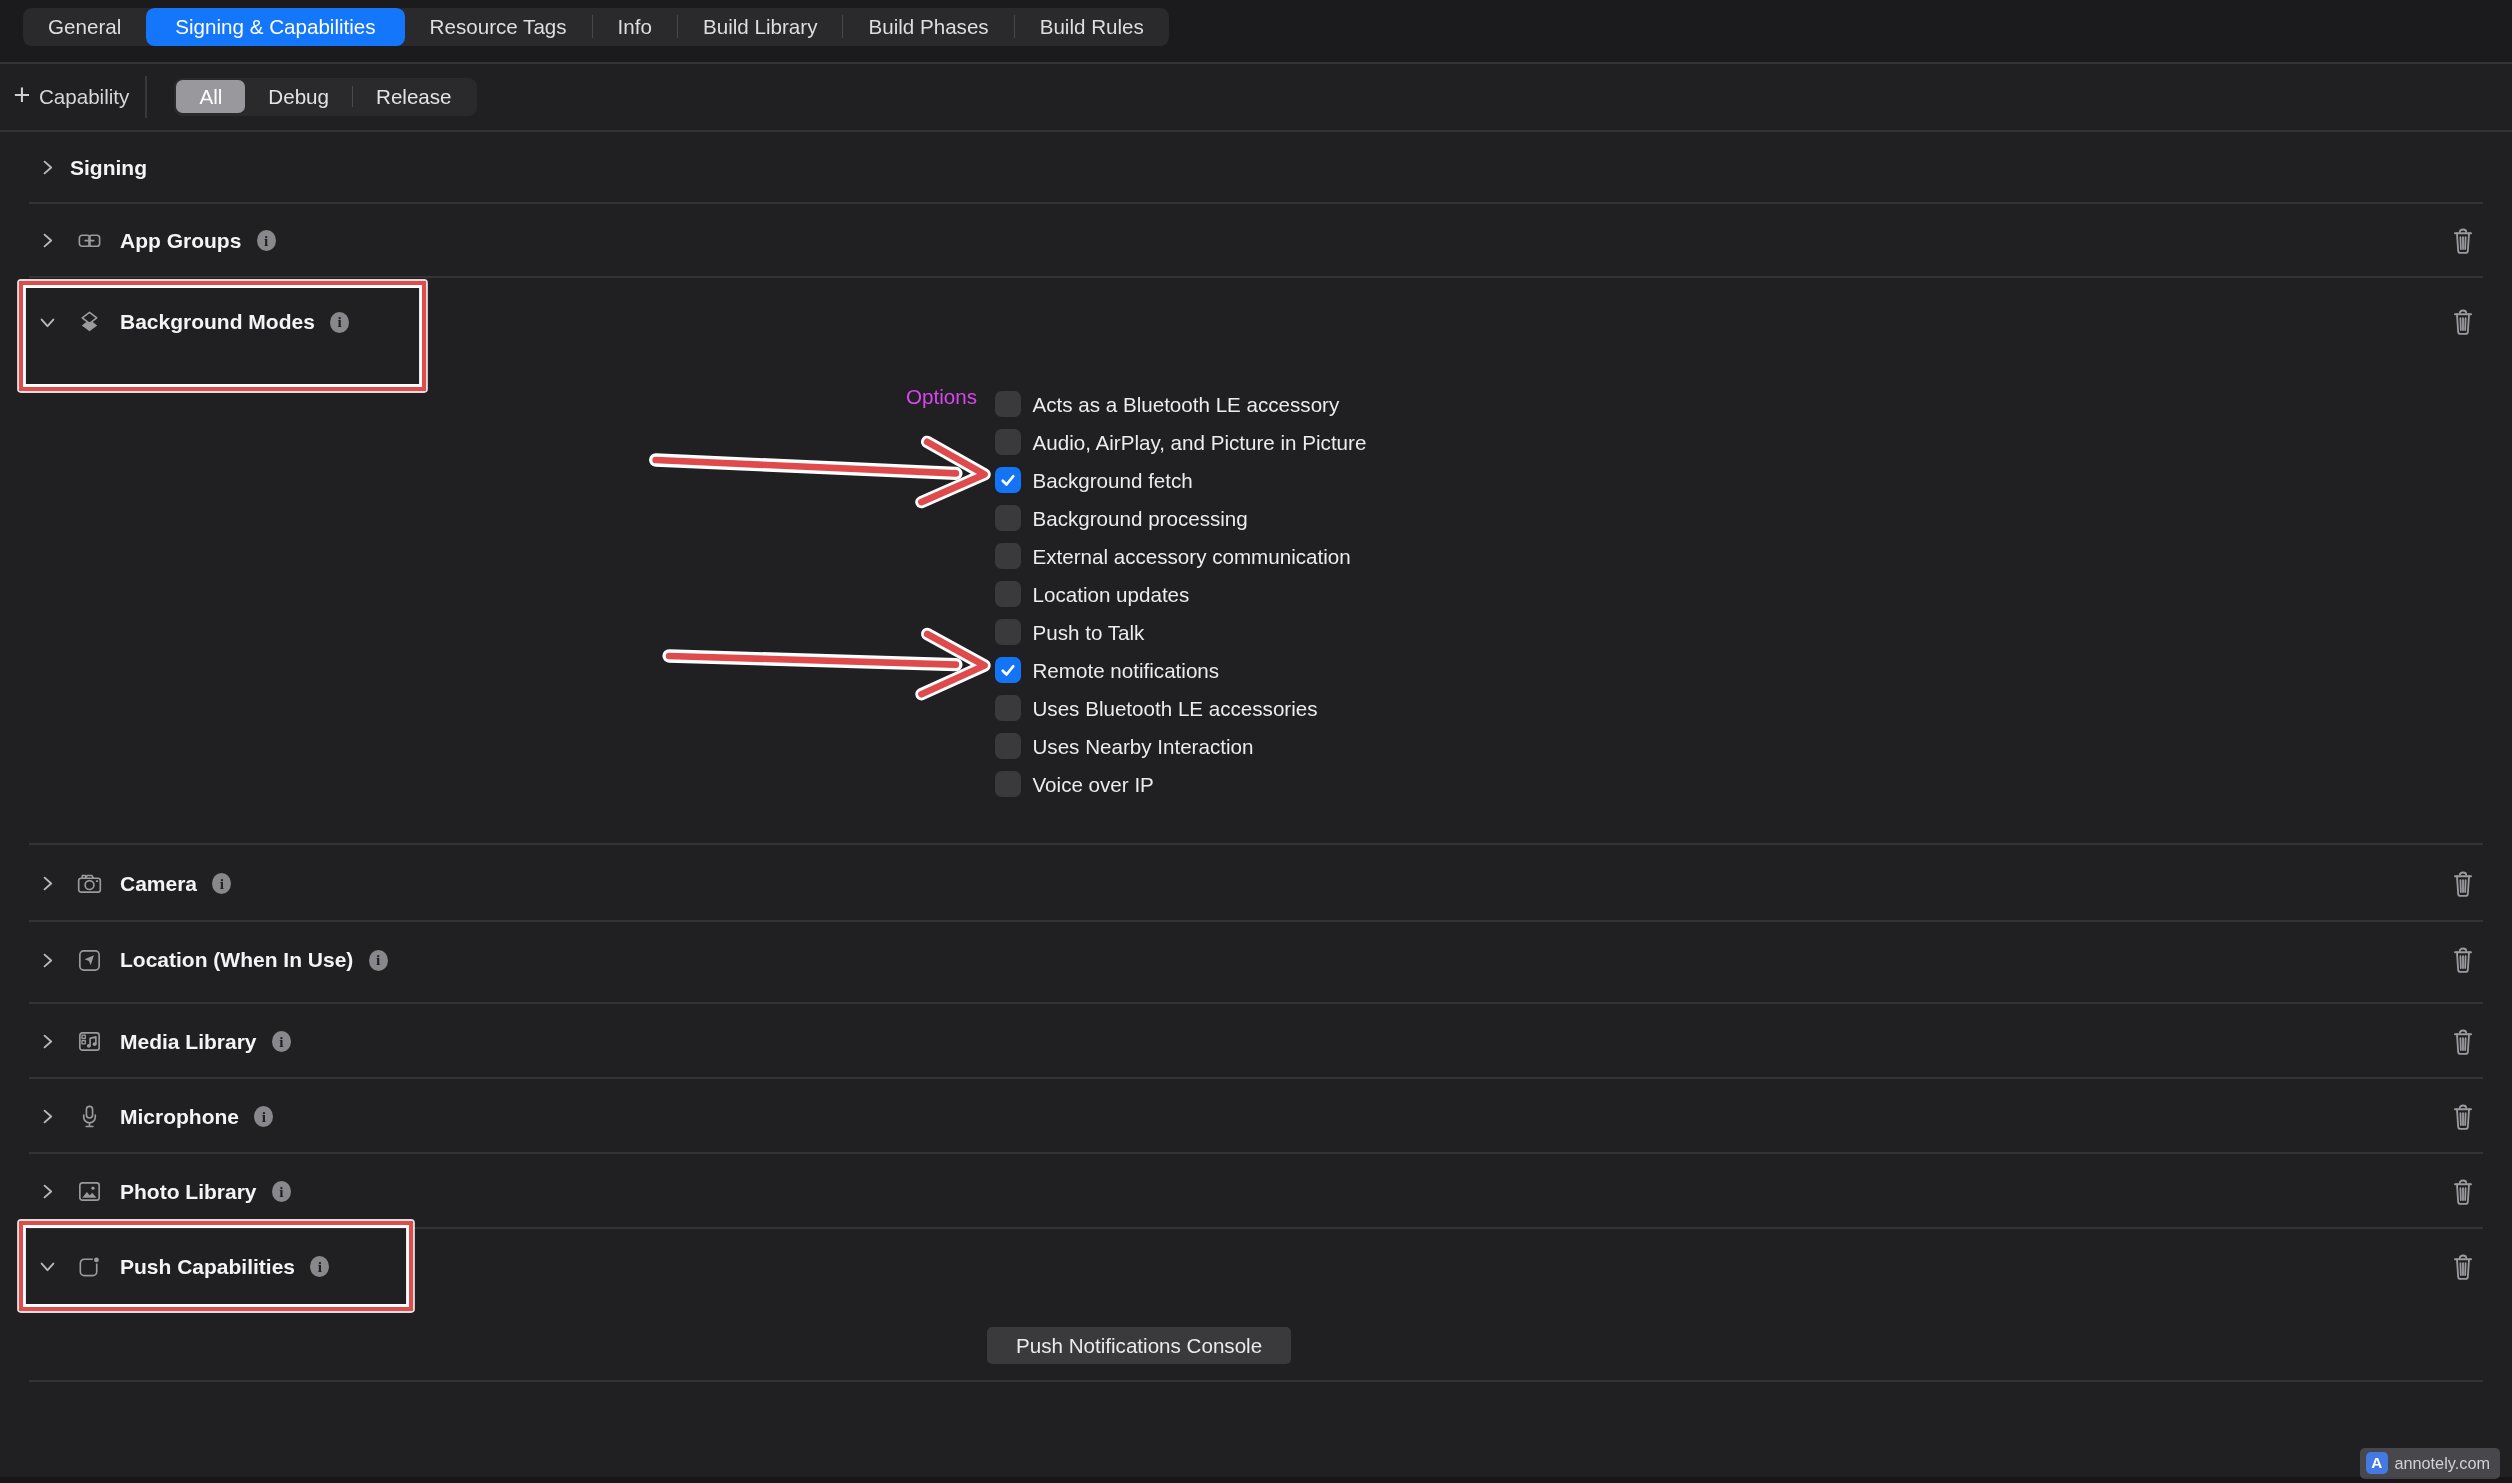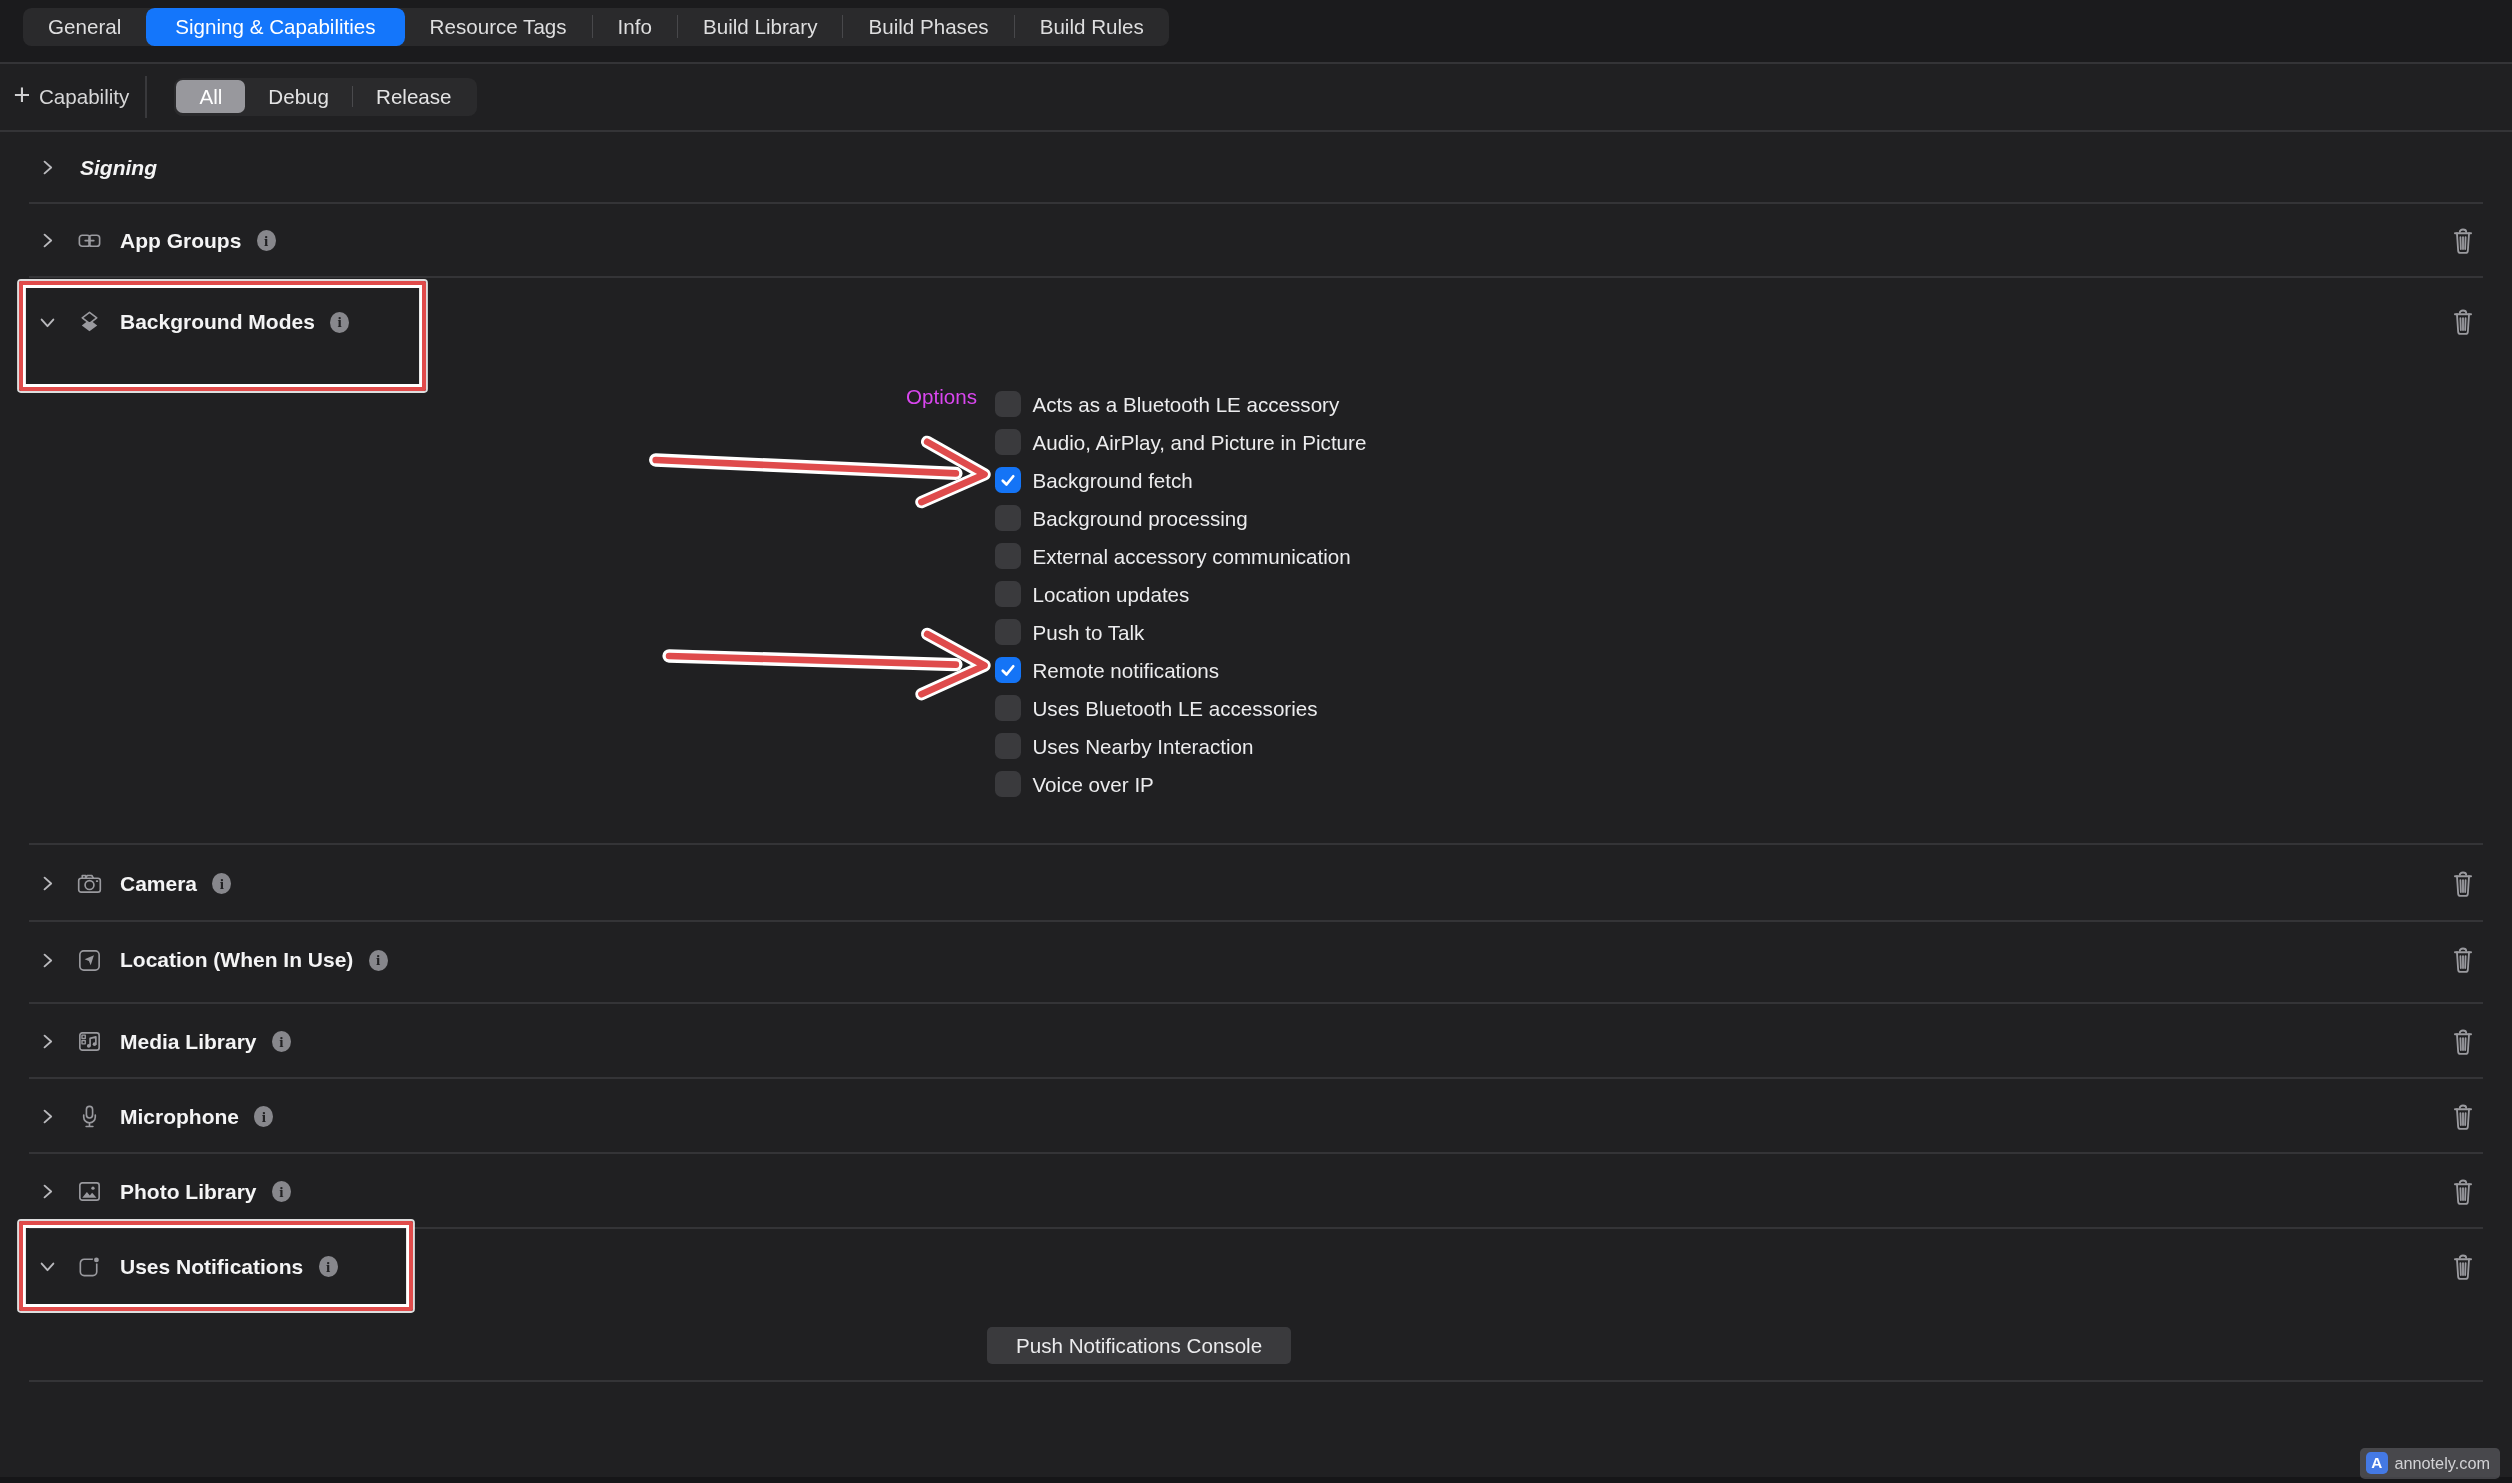--- a/index.html
+++ b/index.html
@@ -31,21 +31,21 @@
   .seg.selected{background:#98989d;color:#ffffff;}
   .segsep{width:1px;height:21px;background:#4a4a4d;}
   
   .sections{position:absolute;left:0;top:131px;width:100%;}
   .section{position:relative;width:100%;}
   .divider{position:absolute;left:29px;right:29px;bottom:0;height:1.9px;background:#343437;}
   .sec-head{display:flex;align-items:center;height:73px;padding-left:38px;padding-right:36px;position:relative;}
   .chev{width:19px;height:19px;flex:0 0 19px;}
   .capicon{width:27px;height:27px;margin-left:19px;flex:0 0 27px;}
   .sec-title{font-size:21px;font-weight:700;color:#f4f4f5;margin-left:17px;white-space:nowrap;}
-  .sec-title.noicon{margin-left:23px;font-style:italic;}
+  .sec-title.noicon{margin-left:13px;}
   .info{width:19px;height:21px;border-radius:50%;background:#87878c;color:#212123;
         display:flex;align-items:center;justify-content:center;margin-left:15.3px;
         font-family:"Liberation Serif","DejaVu Serif",serif;font-weight:700;font-size:15.3px;flex:0 0 19px;}
   .trash{margin-left:auto;width:26px;height:28px;}
   
   .opts-caption{position:absolute;left:784px;top:107px;width:193px;text-align:right;
                 font-size:20.6px;color:#d946ef;}
   .opts{position:absolute;left:995px;top:101px;}
   .opt-row{display:flex;align-items:flex-end;height:38px;}
   .cb{width:26px;height:26px;border-radius:6.7px;background:#3a3a3d;flex:0 0 26px;
@@ -392,21 +392,21 @@
     <div class="section" style="height:153px">
       <div class="sec-head" style="height:75px">
         <svg class="chev" viewBox="0 0 26 26">
             <polyline points="5,9 13,18 21,9" class="st" style="stroke:#b9b9bd;stroke-width:2.6"></polyline>
           </svg>
         <svg class="capicon" viewBox="0 0 28 28">
           <rect x="4.5" y="6.5" width="17" height="17" rx="4" class="st"></rect>
           <circle cx="21.2" cy="7.2" r="3.8" style="fill:#202022"></circle>
           <circle cx="21.2" cy="7.2" r="2.5" class="fl"></circle>
         </svg>
-        <span class="sec-title">Uses Notifications</span>
+        <span class="sec-title">Push Capabilities</span>
         <span class="info">i</span>
         <svg class="trash" viewBox="0 0 24 26">
           <path d="M9 4.6 c0-1.5 1.1-2.3 3-2.3 s3 .8 3 2.3" class="st"></path>
           <line x1="4.5" y1="5.8" x2="19.5" y2="5.8" class="st"></line>
           <path d="M6.4 5.8 l1.1 16.3 a2.2 2.2 0 0 0 2.2 2 h4.6 a2.2 2.2 0 0 0 2.2-2 L17.6 5.8" class="st"></path>
           <line x1="9.6" y1="9.5" x2="10" y2="20.5" class="st"></line>
           <line x1="12" y1="9.5" x2="12" y2="20.5" class="st"></line>
           <line x1="14.4" y1="9.5" x2="14" y2="20.5" class="st"></line>
         </svg>
       </div>

